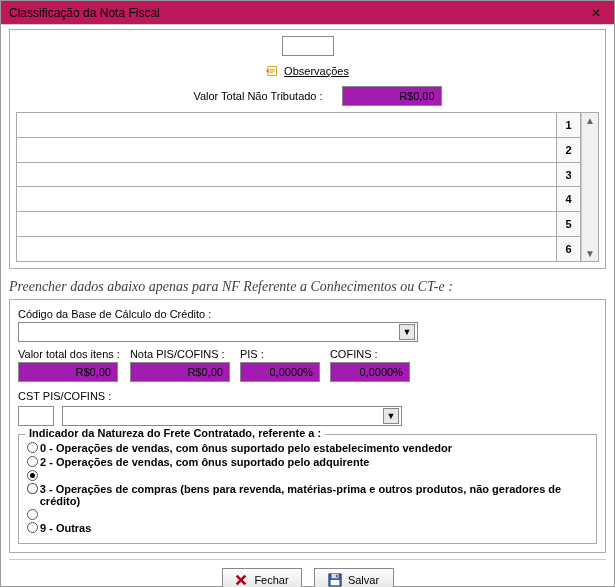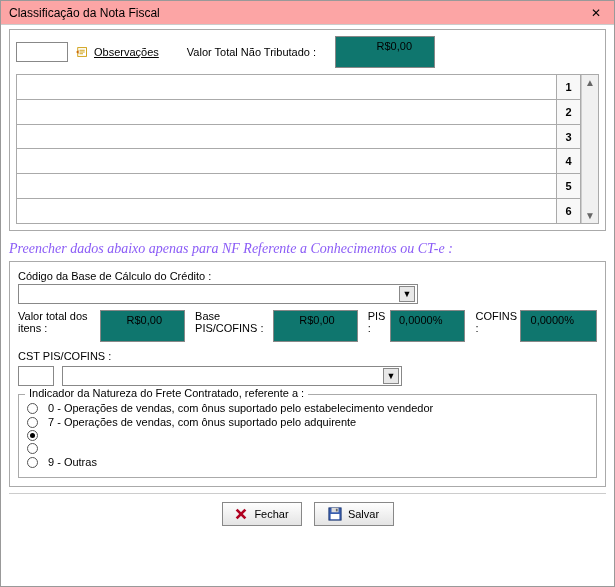--- a/index.html
+++ b/index.html
@@ -12,21 +12,21 @@
   overflow: hidden;
 }
 .window {
   width: 615px;
   height: 587px;
   background: #fff;
   border: 1px solid #999;
 }
 .titlebar {
   height: 24px;
-  background: #fca5a5;
+  background: #be185d;
   border-bottom: 1px solid #ccc;
   display: flex;
   align-items: center;
   padding: 0 4px 0 8px;
   font-size: 12px;
 }
 .titlebar .title { flex: 1; }
 .closebtn {
   width: 28px; height: 18px;
   display: flex; align-items: center; justify-content: center;
@@ -40,39 +40,40 @@
   border: 1px solid #aaa;
   padding: 6px;
   margin-bottom: 6px;
   position: relative;
 }
 .row1 {
   display: flex;
   align-items: center;
   gap: 8px;
   padding-bottom: 6px;
+  flex-direction: column;
 }
 .smallinput {
   width: 52px; height: 20px;
   border: 1px solid #888; background: #fff;
   font-size: 11px; text-align: right; padding-right: 4px;
 }
 .obs {
   display: flex; align-items: center; gap: 4px;
   text-decoration: underline;
   cursor: pointer;
 }
 .obsicon { width: 14px; height: 14px; }
 .valrow {
   display: flex; align-items: center; gap: 19px;
 }
 .moneyinput {
-  width: 100px; height: 32px;
-  border: 1px solid #888; background: #0f766e;
-  font-size: 11px; text-align: right; padding-right: 22px;
+  width: 100px; height: 20px;
+  border: 1px solid #888; background: #a21caf;
+  font-size: 11px; text-align: right; padding-right: 6px;
   line-height: 18px;
 }
 .gridwrap {
   border: 1px solid #aaa;
   display: flex;
   height: 150px;
 }
 .gridrows {
   flex: 1;
   display: flex; flex-direction: column;
@@ -100,57 +101,58 @@
   background: #f0f0f0;
   border-left: 1px solid #ccc;
   display: flex; flex-direction: column; justify-content: space-between;
   align-items: center;
   padding: 2px 0;
 }
 .sbarrow {
   font-size: 10px; color: #666; cursor: pointer;
 }
 .section-note {
-  color: #8b5cf6;
+  color: #404040;
   font-style: italic;
   font-family: "Times New Roman", serif;
   font-size: 14px;
   margin: 10px 0 4px 0;
 }
 .lbl { margin-bottom: 2px; display: block; }
 .select {
   height: 20px; border: 1px solid #888; background: #fff;
   display: flex; align-items: center; justify-content: space-between;
   padding: 0 2px 0 4px; cursor: pointer;
 }
 .select .arrow {
   width: 16px; height: 16px;
   border: 1px solid #888; background: #e8e8e8;
   display: flex; align-items: center; justify-content: center;
   font-size: 9px;
 }
 .fieldrow {
   display: flex; gap: 10px; margin-top: 6px;
 }
-.field { display: flex; flex-direction: row; }
+.field { display: flex; flex-direction: column; }
 .fieldset {
   border: 1px solid #aaa;
   padding: 6px 8px 8px 8px;
   margin-top: 8px;
   position: relative;
+  font-weight: bold;
 }
 .fieldset-legend {
   position: absolute;
   top: -8px; left: 6px;
   background: #fff;
   padding: 0 4px;
   font-size: 11px;
 }
 .radio-row {
-  display: flex; align-items: center; gap: 10px;
+  display: flex; align-items: flex-start; gap: 2px;
   padding: 1px 0;
 }
 .radio {
   width: 11px; height: 11px; border: 1px solid #555; border-radius: 50%;
   display: inline-flex; align-items: center; justify-content: center;
   background: #fff;
 }
 .radio.checked::after {
   content: ""; width: 5px; height: 5px; background: #000; border-radius: 50%;
 }
@@ -245,21 +247,21 @@
           <span></span>
             <span class="arrow">▼</span>
         </div>
 
         <div class="fieldrow">
           <div class="field">
             <span class="lbl">Valor total dos itens :</span>
             <span class="moneyinput" style="width:100px">R$0,00</span>
           </div>
           <div class="field">
-            <span class="lbl">Base PIS/COFINS :</span>
+            <span class="lbl">Nota PIS/COFINS :</span>
             <span class="moneyinput" style="width:100px">R$0,00</span>
           </div>
           <div class="field">
             <span class="lbl">PIS :</span>
             <span class="moneyinput" style="width:80px">0,0000%</span>
           </div>
           <div class="field">
             <span class="lbl">COFINS :</span>
             <span class="moneyinput" style="width:80px">0,0000%</span>
           </div>
@@ -278,24 +280,28 @@
 
         <div class="fieldset">
           <span class="fieldset-legend">Indicador da Natureza do Frete Contratado, referente a :</span>
           <div id="freteopts">
               <div class="radio-row">
                 <span class="radio"></span>
                 <span>0 - Operações de vendas, com ônus suportado pelo estabelecimento vendedor</span>
               </div>
               <div class="radio-row">
                 <span class="radio"></span>
-                <span>7 - Operações de vendas, com ônus suportado pelo adquirente</span>
+                <span>2 - Operações de vendas, com ônus suportado pelo adquirente</span>
               </div>
               <div class="radio-row">
                 <span class="radio checked"></span>
+              </div>
+              <div class="radio-row">
+                <span class="radio"></span>
+                <span>3 - Operações de compras (bens para revenda, matérias-prima e outros produtos, não geradores de crédito)</span>
               </div>
               <div class="radio-row">
                 <span class="radio"></span>
               </div>
               <div class="radio-row">
                 <span class="radio"></span>
                 <span>9 - Outras</span>
               </div>
             </div>
         </div>

